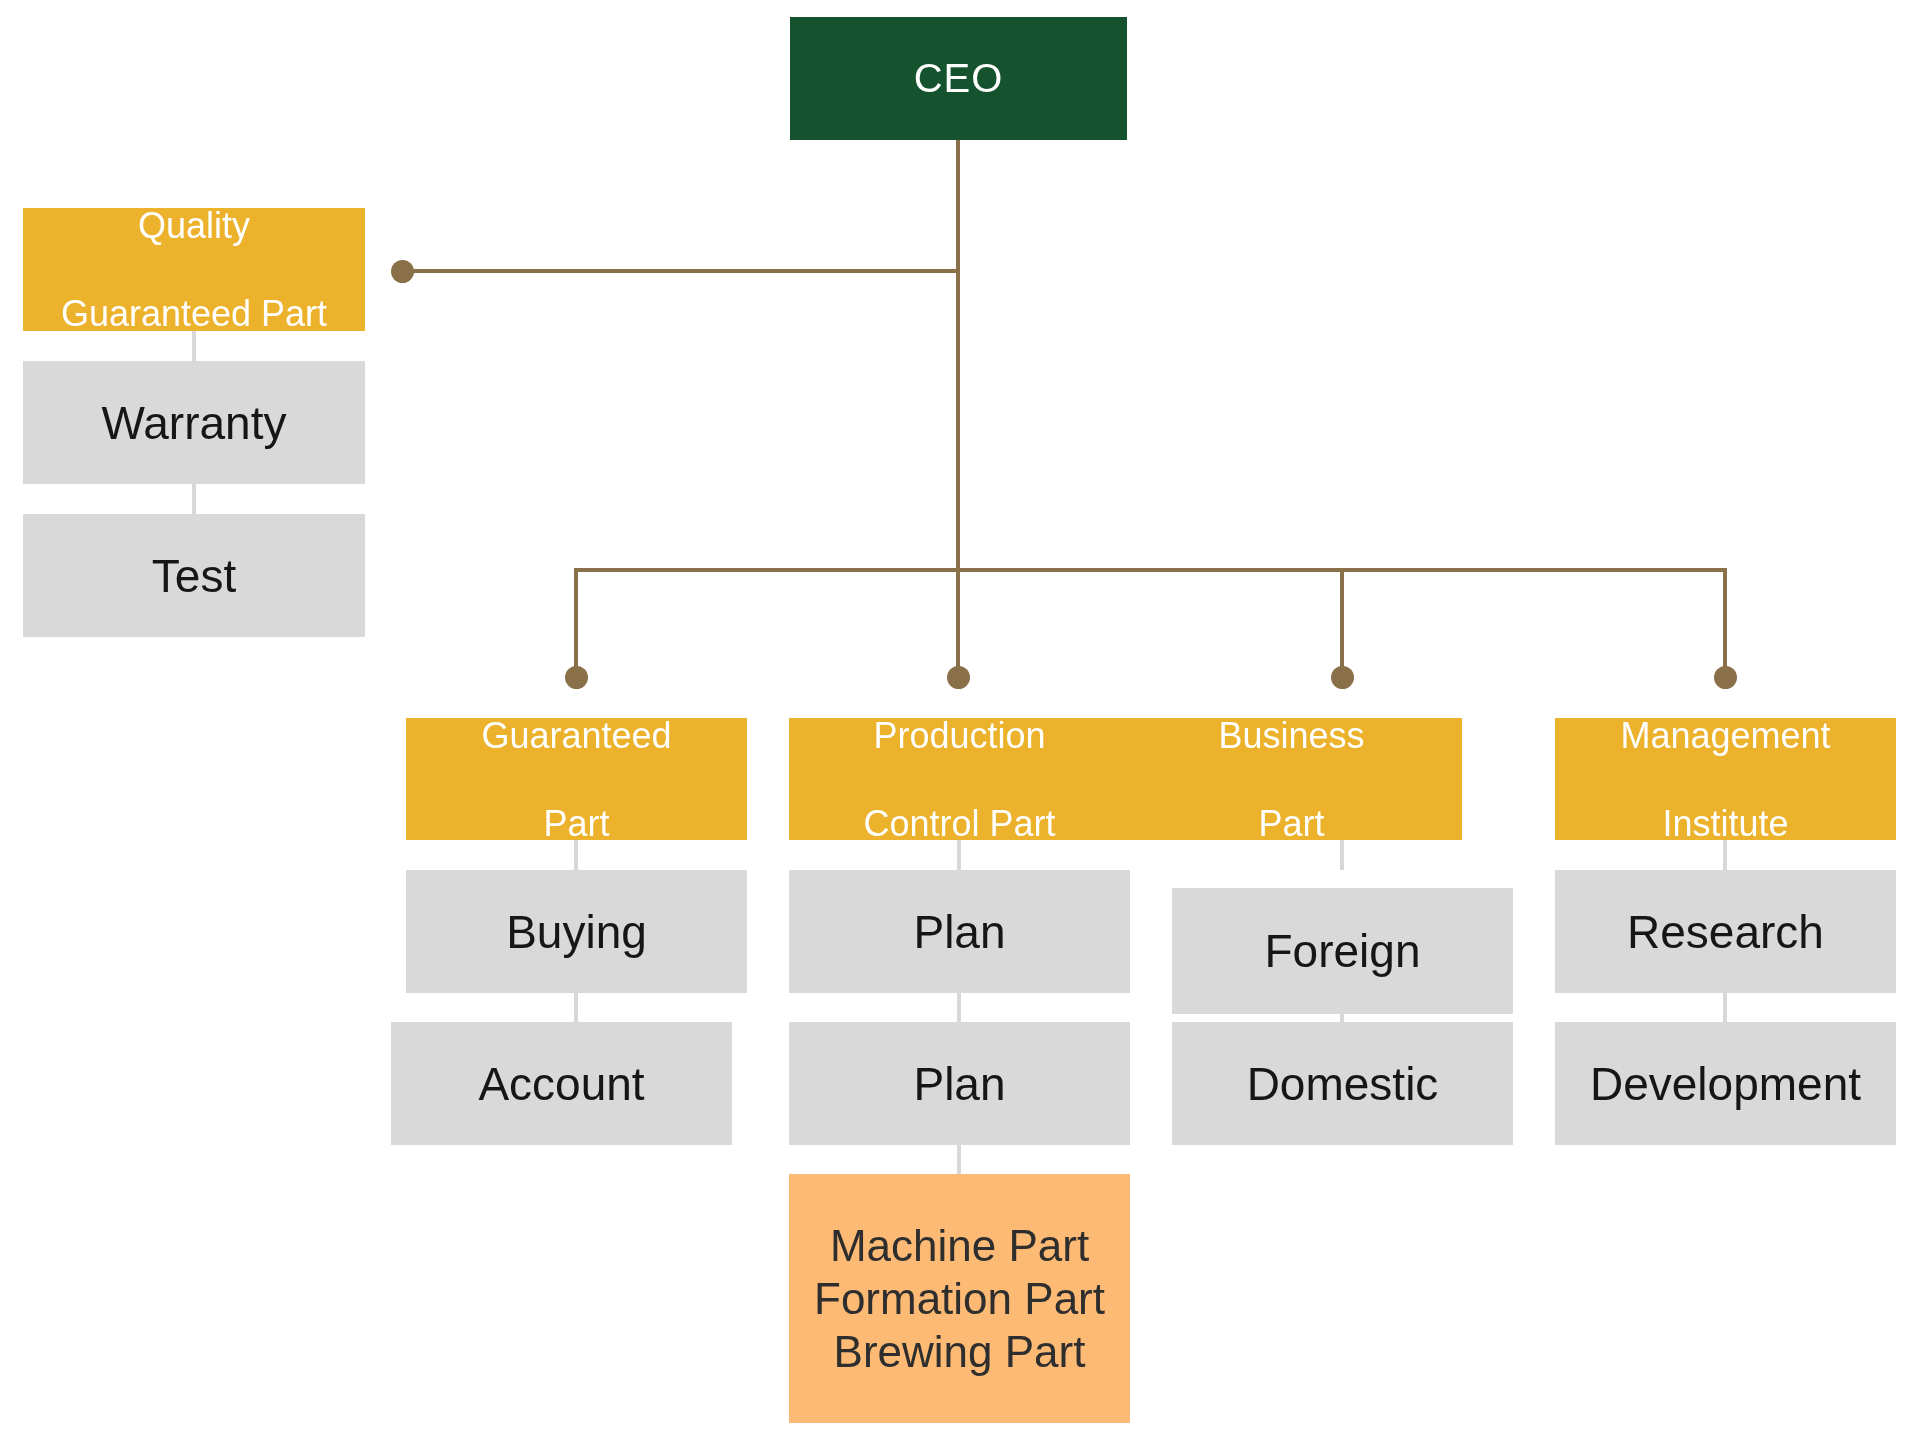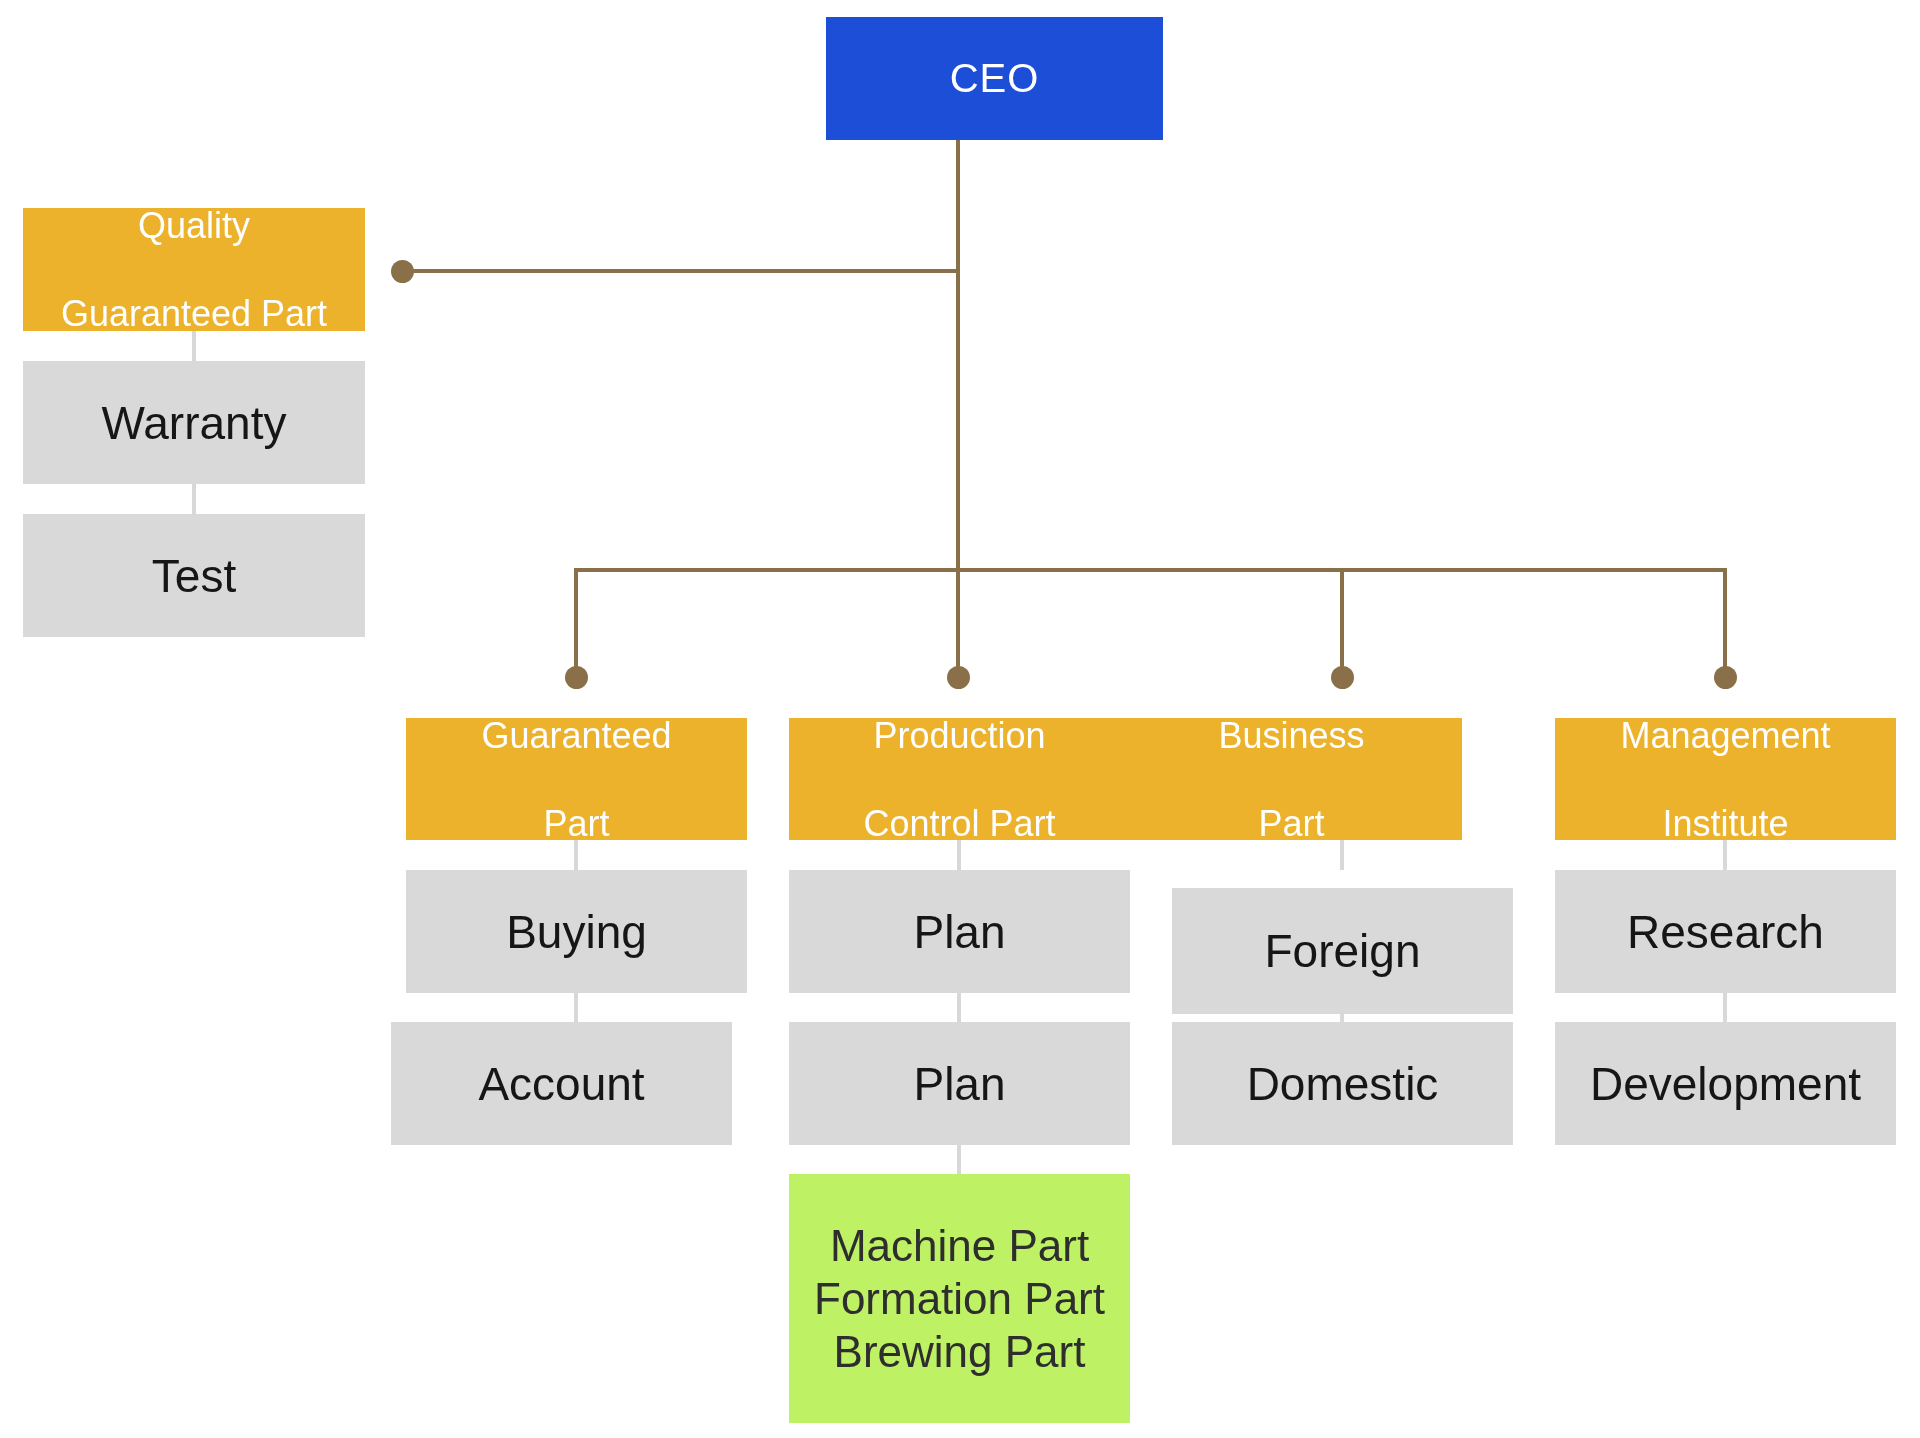--- a/index.html
+++ b/index.html
@@ -19,43 +19,42 @@
     position: absolute;
     display: flex;
     flex-direction: column;
     align-items: center;
     justify-content: center;
     text-align: center;
     box-sizing: border-box;
   }
   .box span { display: block; }
   .navy {
-    background: #1d4ed8;
+    background: #14532d;
     color: #ffffff;
     font-size: 40px;
     font-weight: 500;
     letter-spacing: 1px;
-    margin-left: 36px;
   }
   .yellow {
     background: #ECB22B;
     color: #ffffff;
     font-size: 36px;
     font-weight: 500;
     line-height: 51px;
     gap: 37px;
   }
   .grayb {
     background: #D9D9D9;
     color: #161616;
     font-size: 46px;
     font-weight: 400;
   }
   .lightb {
-    background: #bef264;
+    background: #fdba74;
     color: #2E2E2E;
     font-size: 44px;
     font-weight: 400;
     line-height: 53px;
   }
   .hline, .vline {
     position: absolute;
     background: #8A7049;
   }
   .cline {

